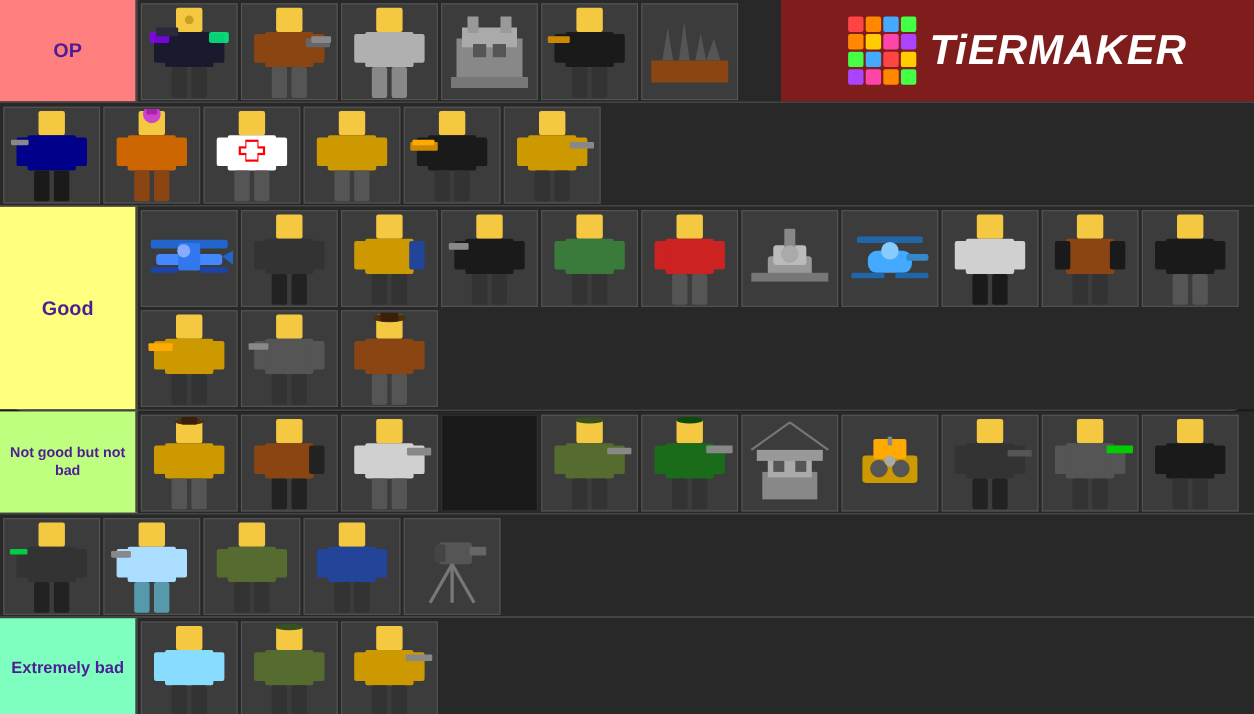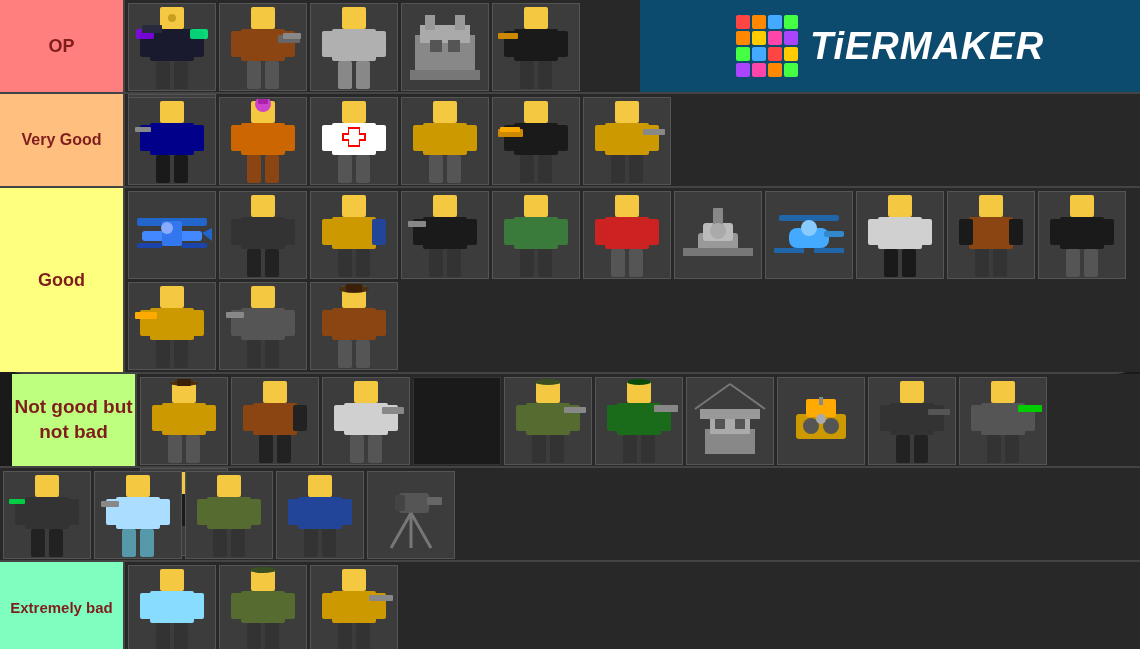--- a/index.html
+++ b/index.html
@@ -62,21 +62,21 @@
 
     .row-label {
       width: 125px;
       min-width: 125px;
       display: flex;
       align-items: center;
       justify-content: center;
       text-align: center;
       font-size: 15px;
       font-weight: bold;
-      color: #7f1d1d;
+      color: #4c1d95;
       padding: 0;
       border-right: 2px solid #444;
     }
 
     .row-content {
       flex: 1;
       background: #282828;
       display: flex;
       flex-wrap: wrap;
       align-items: flex-start;
@@ -180,21 +180,21 @@
           <svg viewBox="0 0 80 85" xmlns="http://www.w3.org/2000/svg" width="80" height="85">
             <rect x="5" y="50" width="70" height="20" fill="#8B4513"></rect>
             <polygon points="15,50 20,20 25,50" fill="#555"></polygon>
             <polygon points="30,50 35,15 40,50" fill="#555"></polygon>
             <polygon points="45,50 50,25 55,50" fill="#555"></polygon>
             <polygon points="55,50 62,30 68,50" fill="#555"></polygon>
           </svg>
         </div>
       </div>
 
-      <div style="width:500px; background:#0c4a6e; display:flex; align-items:center; justify-content:center; min-height:92px; max-height:92px;">
+      <div style="width:430px; background:#7f1d1d; display:flex; align-items:center; justify-content:center; min-height:92px; max-height:92px;">
         <div class="tiermaker-logo">
           <div class="logo-grid">
             <div class="logo-cell" style="background:#ff4444;"></div>
             <div class="logo-cell" style="background:#ff8800;"></div>
             <div class="logo-cell" style="background:#44aaff;"></div>
             <div class="logo-cell" style="background:#44ff44;"></div>
             <div class="logo-cell" style="background:#ff8800;"></div>
             <div class="logo-cell" style="background:#ffcc00;"></div>
             <div class="logo-cell" style="background:#ff44aa;"></div>
             <div class="logo-cell" style="background:#aa44ff;"></div>
@@ -206,23 +206,20 @@
             <div class="logo-cell" style="background:#ff44aa;"></div>
             <div class="logo-cell" style="background:#ff8800;"></div>
             <div class="logo-cell" style="background:#44ff44;"></div>
           </div>
           <span class="logo-text" style="font-size:38px; font-weight:900; color:white; letter-spacing:1px; font-style:italic;">TiERMAKER</span>
         </div>
       </div>
     </div>
 
     <div class="row">
-      <div class="row-label" style="background:#ffbf7f; font-size:16px;">
-        <span>Very Good</span>
-      </div>
       <div class="row-content" style="min-height:92px; max-height:92px;">
         <div class="item">
           <svg viewBox="0 0 80 85" xmlns="http://www.w3.org/2000/svg" width="80" height="85">
             <rect x="28" y="2" width="24" height="22" rx="2" fill="#f5c842"></rect>
             <rect x="18" y="24" width="44" height="32" rx="2" fill="#00008B"></rect>
             <rect x="8" y="26" width="14" height="26" rx="2" fill="#00008B"></rect>
             <rect x="58" y="26" width="14" height="26" rx="2" fill="#00008B"></rect>
             <rect x="24" y="56" width="14" height="28" rx="2" fill="#1a1a1a"></rect>
             <rect x="42" y="56" width="14" height="28" rx="2" fill="#1a1a1a"></rect>
             <rect x="3" y="28" width="16" height="5" rx="1" fill="#888"></rect>
@@ -447,21 +444,21 @@
             <rect x="42" y="56" width="14" height="28" rx="2" fill="#555"></rect>
 
             <ellipse cx="40" cy="5" rx="15" ry="4" fill="#4a3010"></ellipse>
             <rect x="32" y="0" width="16" height="8" rx="1" fill="#3a2008"></rect>
           </svg>
         </div>
       </div>
     </div>
 
     <div class="row">
-      <div class="row-label" style="background:#bfff7f; font-size:19px; line-height:1.3;margin-left:12px;">
+      <div class="row-label" style="background:#bfff7f; font-size:13px; line-height:1.3;">
         <span>Not good but not bad</span>
       </div>
       <div class="row-content" style="min-height:92px; max-height:92px;">
         <div class="item">
           <svg viewBox="0 0 80 85" xmlns="http://www.w3.org/2000/svg" width="80" height="85">
             <rect x="28" y="2" width="24" height="22" rx="2" fill="#f5c842"></rect>
             <rect x="18" y="24" width="44" height="32" rx="2" fill="#cc9900"></rect>
             <rect x="8" y="26" width="14" height="26" rx="2" fill="#cc9900"></rect>
             <rect x="58" y="26" width="14" height="26" rx="2" fill="#cc9900"></rect>
             <rect x="24" y="56" width="14" height="28" rx="2" fill="#555"></rect>

